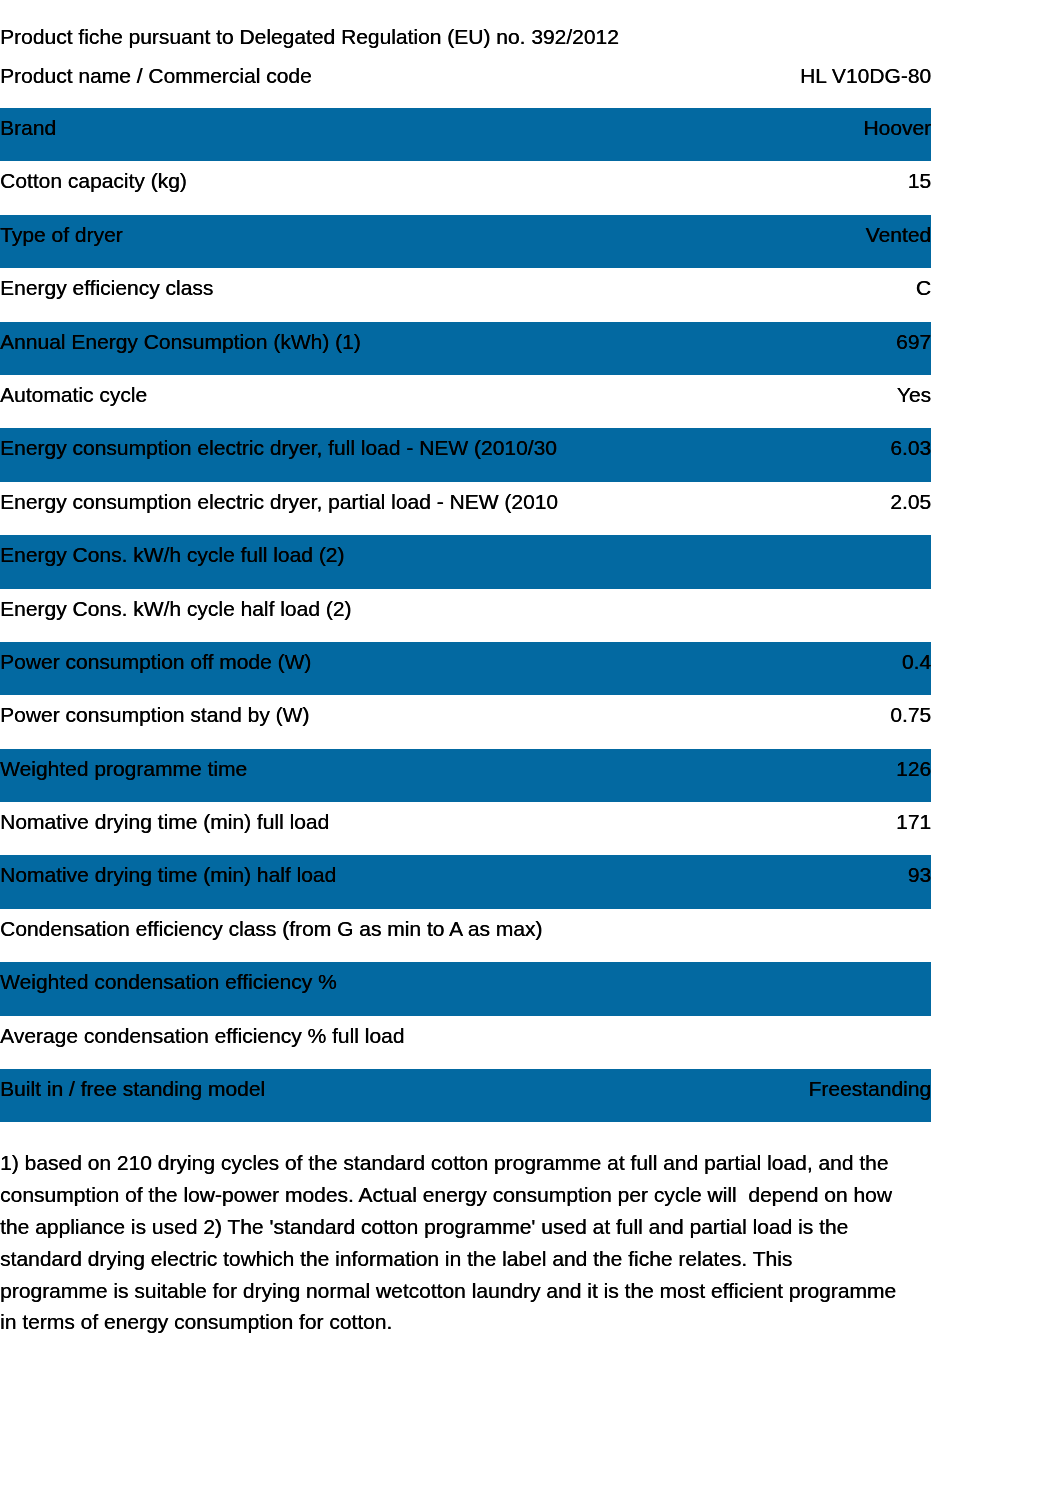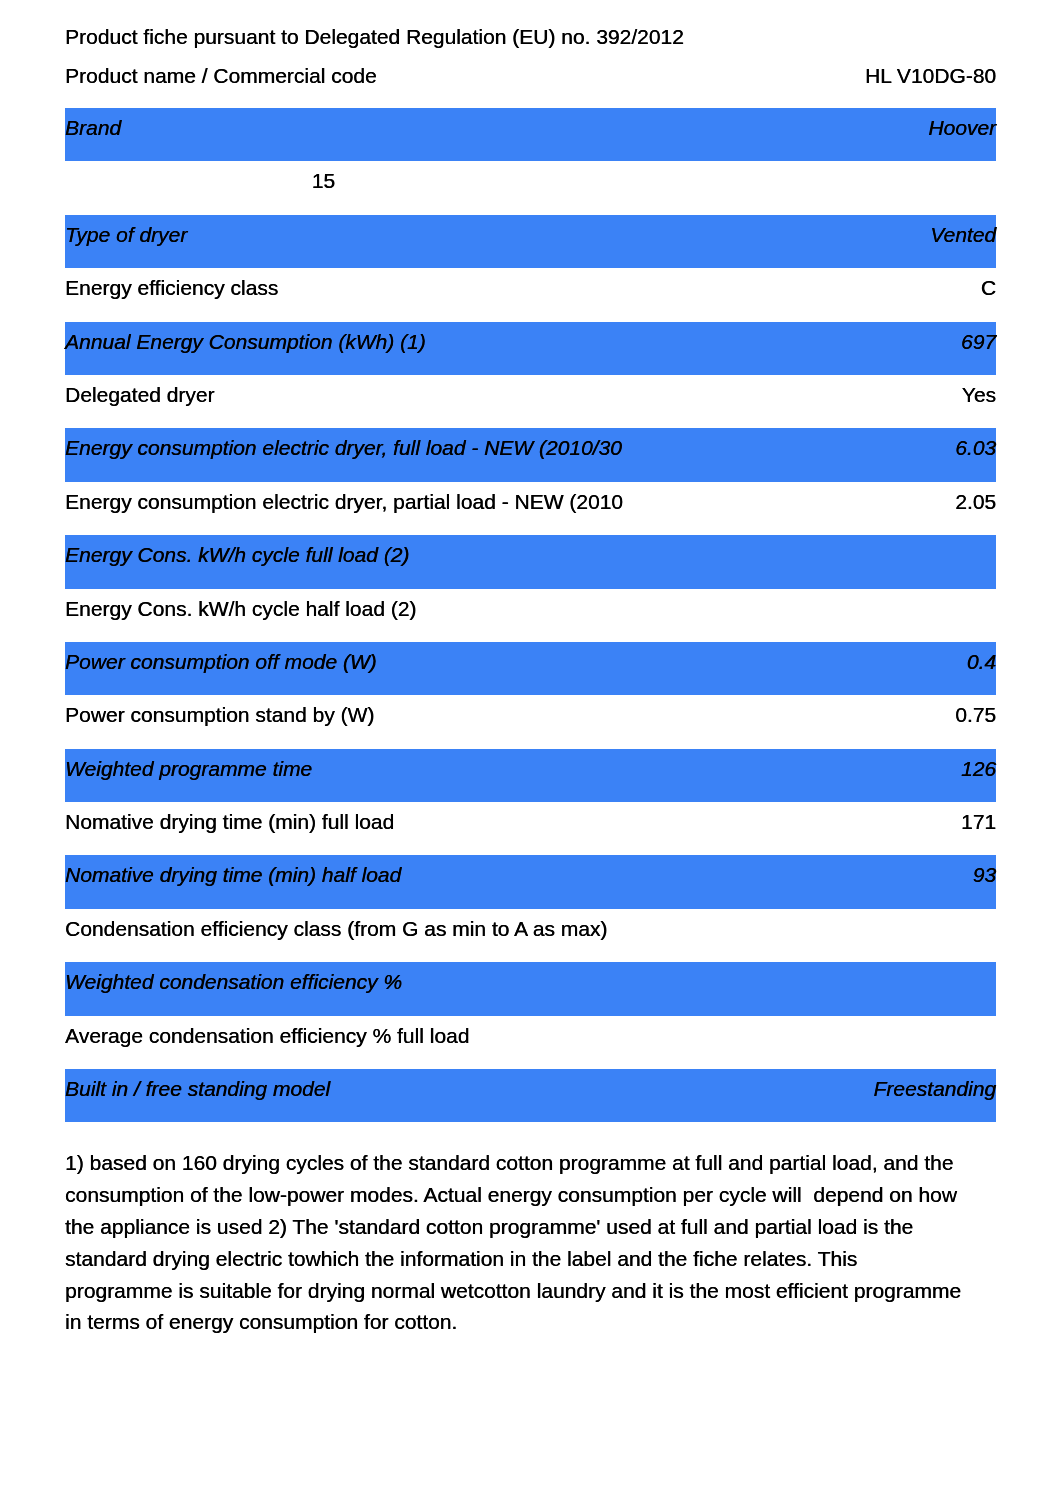--- a/index.html
+++ b/index.html
@@ -11,21 +11,20 @@
     width: 1060px;
     height: 1500px;
     font-family: "Liberation Sans", "DejaVu Sans", sans-serif;
     font-size: 21px;
     color: #000000;
     
     text-shadow: 0.35px 0 0 currentColor;
     overflow: hidden;
   }
   .page {
-    padding-left: 65px;
     padding-top: 25px;
     width: 931px;
   }
   .doc-title {
     line-height: 23px;
     white-space: nowrap;
   }
   .product-row {
     display: flex;
     margin-top: 16px;
@@ -45,22 +44,21 @@
   }
   .row {
     display: flex;
     height: 53.4px;
     box-sizing: border-box;
     padding-top: 8px;
     align-items: flex-start;
     line-height: 24px;
   }
   .row.shaded {
-    background: #3b82f6;
-    font-style: italic;
+    background: #0369a1;
   }
   .footnote {
     margin-top: 25px;
   }
   .footnote .fline {
     line-height: 31.8px;
     white-space: pre;
   }
 </style>
 </head>
@@ -74,36 +72,37 @@
     <span class="cell label">Product name / Commercial code</span>
     <span class="cell value">HL V10DG-80</span>
   </div>
 
   <div class="spec-table">
     <div class="row shaded">
       <span class="cell label">Brand</span>
       <span class="cell value">Hoover</span>
     </div>
     <div class="row">
+      <span class="cell label">Cotton capacity (kg)</span>
       <span class="cell value">15</span>
     </div>
     <div class="row shaded">
       <span class="cell label">Type of dryer</span>
       <span class="cell value">Vented</span>
     </div>
     <div class="row">
       <span class="cell label">Energy efficiency class</span>
       <span class="cell value">C</span>
     </div>
     <div class="row shaded">
       <span class="cell label">Annual Energy Consumption (kWh) (1)</span>
       <span class="cell value">697</span>
     </div>
     <div class="row">
-      <span class="cell label">Delegated dryer</span>
+      <span class="cell label">Automatic cycle</span>
       <span class="cell value">Yes</span>
     </div>
     <div class="row shaded">
       <span class="cell label">Energy consumption electric dryer, full load - NEW (2010/30</span>
       <span class="cell value">6.03</span>
     </div>
     <div class="row">
       <span class="cell label">Energy consumption electric dryer, partial load - NEW (2010</span>
       <span class="cell value">2.05</span>
     </div>
@@ -147,21 +146,21 @@
       <span class="cell label">Average condensation efficiency % full load</span>
       <span class="cell value"></span>
     </div>
     <div class="row shaded">
       <span class="cell label">Built in / free standing model</span>
       <span class="cell value">Freestanding</span>
     </div>
   </div>
 
   <div class="footnote">
-    <div class="fline">1) based on 160 drying cycles of the standard cotton programme at full and partial load, and the</div>
+    <div class="fline">1) based on 210 drying cycles of the standard cotton programme at full and partial load, and the</div>
     <div class="fline">consumption of the low-power modes. Actual energy consumption per cycle will  depend on how</div>
     <div class="fline">the appliance is used 2) The 'standard cotton programme' used at full and partial load is the</div>
     <div class="fline">standard drying electric towhich the information in the label and the fiche relates. This</div>
     <div class="fline">programme is suitable for drying normal wetcotton laundry and it is the most efficient programme</div>
     <div class="fline">in terms of energy consumption for cotton.</div>
   </div>
 
 </div>
 
 </body></html>

